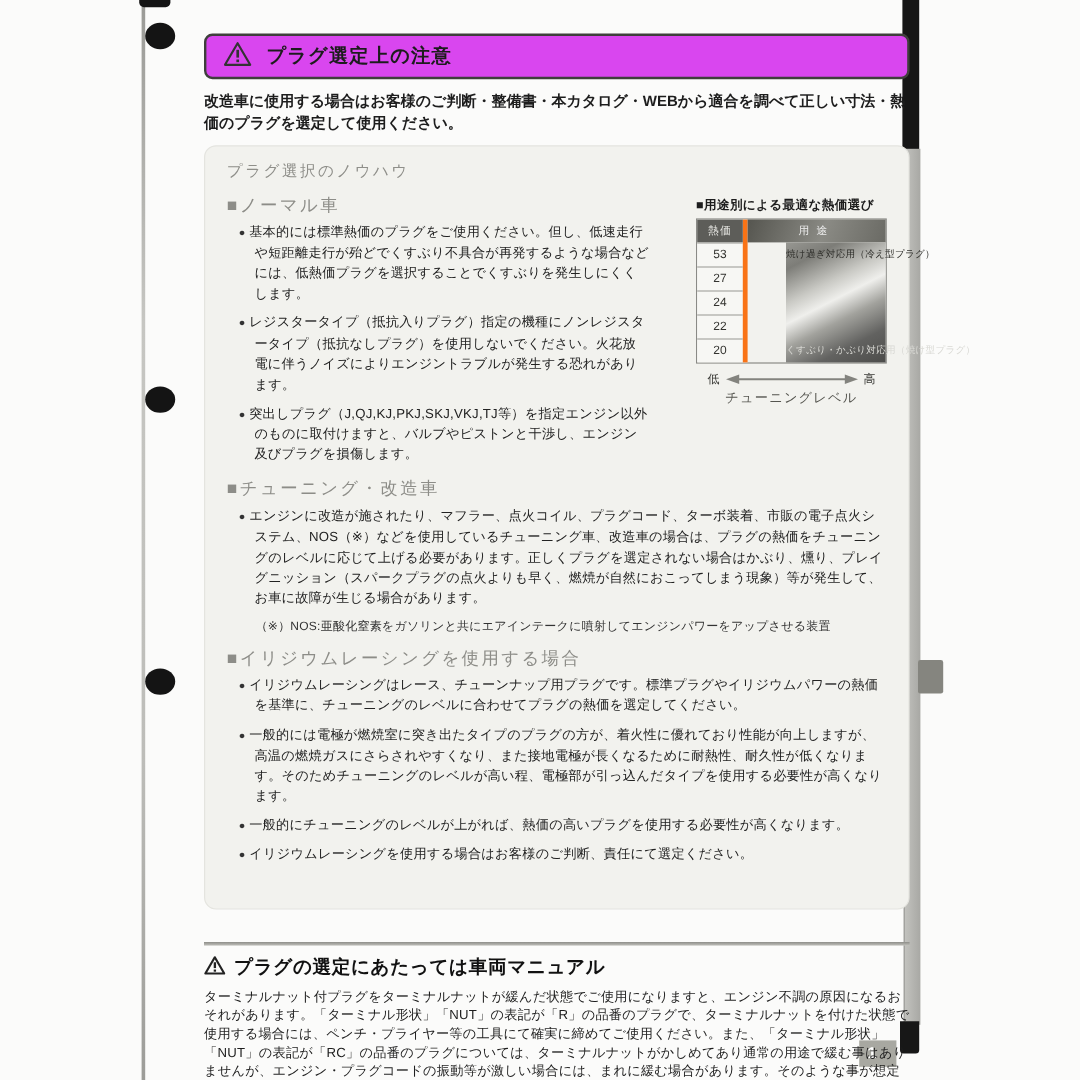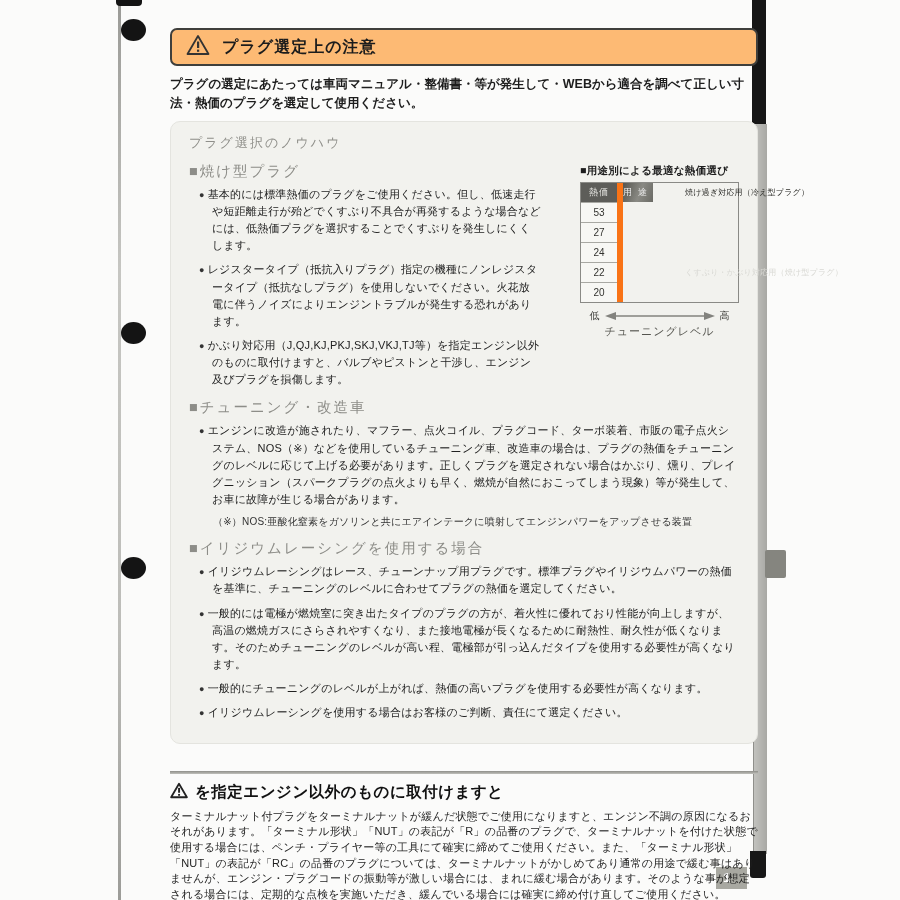--- a/index.html
+++ b/index.html
@@ -24,53 +24,53 @@
     background:linear-gradient(90deg,#c2c2be,#a8a8a4); border-left:1px solid #8f8f8b; }
   .right-blob { position:absolute; left:765px; top:550px; width:21px; height:28px; background:#85857f; border-radius:2px; }
   .right-black-bottom { position:absolute; left:750px; top:851px; width:16px; height:27px; background:#171717; border-radius:0 0 3px 3px; }
   .page-badge { position:absolute; left:716px; top:867px; width:31px; height:22px;
     background:#a8a8a1; color:#fff; font-weight:bold; font-size:13px; line-height:22px; padding-left:7px; }
 
   
   .content { position:absolute; left:170px; top:28px; width:588px; }
 
   .warn-box {
-    border:2px solid #3f3f3c; border-radius:7px; background:#fdba74;
+    border:2px solid #3f3f3c; border-radius:7px; background:#d946ef;
     height:38px; display:flex; align-items:center; gap:12px; padding:0 14px;
   }
   .warn-box .title { font-size:16px; font-weight:bold; color:#1c1c1c; letter-spacing:1px; }
   .warn-icon { flex:0 0 auto; display:inline-block; }
 
   .intro { margin-top:9px; font-size:12.5px; font-weight:bold; line-height:1.55; color:#1d1d1d; }
 
   
   .knowhow {
     margin-top:7px; background:#f2f2ee; border:1px solid #e4e4df; border-radius:10px;
-    padding:12px 18px 14px 18px; min-height:482px;
+    padding:12px 18px 28px 18px; min-height:482px;
   }
   .knowhow-title { font-size:13px; color:#8f8f8a; letter-spacing:2px; margin-bottom:6px; }
   .sec-head { font-size:14.5px; color:#8d8d88; letter-spacing:2px; margin:10px 0 4px 0; }
   ul.bullets { list-style:none; }
   ul.bullets li {
     font-size:11px; line-height:1.56; color:#222; letter-spacing:0.2px;
     padding-left:13px; text-indent:-13px; margin:5px 0 7px 10px;
   }
   ul.bullets li::before { content:"●"; font-size:9px; margin-right:3px; color:#333; }
   .note { font-size:10px; color:#333; margin:2px 0 6px 24px; letter-spacing:0.2px; }
   .sec-normal { position:relative; min-height:186px; }
   .sec-normal ul.bullets { width:352px; }
 
   
   .heat-block { position:absolute; right:0; top:2px; width:159px; }
   .heat-title { font-size:10.5px; font-weight:bold; color:#1d1d1d; margin-bottom:4px; letter-spacing:0.3px; }
   .heat-table { display:flex; border:1px solid #8a8a86; }
-  .ht-left { width:42px; border-right:6px solid #f97316; background:#f7f7f4; }
+  .ht-left { width:42px; border-right:4px solid #f97316; background:#f7f7f4; }
   .ht-h { height:19px; background:#5d5d59; color:#e8e8e4; font-size:9px; text-align:center; line-height:19px; letter-spacing:1px; }
   .ht-c { height:20px; font-size:10px; color:#33332f; text-align:center; line-height:20px; border-top:1px solid #a8a8a3; }
-  .ht-right { flex:1; display:flex; }
+  .ht-right { flex:1; display:flex; flex-direction:column; }
   .ht-h2 { height:19px; background:linear-gradient(110deg,#55554f,#8a8a84 55%,#6a6a64);
     color:#eee; font-size:9px; text-align:center; line-height:19px; letter-spacing:6px; }
   .ht-grad { position:relative; height:100px;
     background:linear-gradient(153deg,#979792 0%,#7d7d78 16%,#c9c9c4 36%,#efefec 48%,#a2a29d 62%,#626260 80%,#4c4c4a 100%);margin-left:32px; }
   .ht-top { position:absolute; top:0; left:0; right:0; height:20px; line-height:20px; text-align:center;
     font-size:8px; color:#2f2f2b; white-space:nowrap; letter-spacing:0.2px; }
   .ht-bottom { position:absolute; bottom:0; left:0; right:0; height:20px; line-height:20px; text-align:right;
     font-size:8px; color:#d9d9d4; white-space:nowrap; letter-spacing:0.2px; }
   .heat-axis { display:flex; align-items:center; justify-content:center; gap:4px; margin-top:6px; }
   .heat-axis span { font-size:10px; color:#3a3a36; }
@@ -102,31 +102,31 @@
     <span class="warn-icon">
       <svg width="24" height="22" viewBox="0 0 24 22">
         <path d="M12 2 L22.5 20 H1.5 Z" fill="none" stroke="#333" stroke-width="1.8" stroke-linejoin="round"></path>
         <rect x="11" y="7.5" width="2.2" height="6.5" fill="#333"></rect>
         <rect x="11" y="15.6" width="2.2" height="2.2" fill="#333"></rect>
       </svg>
     </span>
     <span class="title">プラグ選定上の注意</span>
   </div>
 
-  <div class="intro">プラグの選定にあたっては車両マニュアル・整備書・等が発生して・WEBから適合を調べて正しい寸法・熱価のプラグを選定して使用ください。</div>
+  <div class="intro">改造車に使用する場合はお客様のご判断・整備書・本カタログ・WEBから適合を調べて正しい寸法・熱価のプラグを選定して使用ください。</div>
 
   <div class="knowhow">
     <div class="knowhow-title">プラグ選択のノウハウ</div>
 
     <div class="sec-normal">
-      <div class="sec-head">■焼け型プラグ</div>
+      <div class="sec-head">■ノーマル車</div>
       <ul class="bullets">
         <li>基本的には標準熱価のプラグをご使用ください。但し、低速走行や短距離走行が殆どでくすぶり不具合が再発するような場合などには、低熱価プラグを選択することでくすぶりを発生しにくくします。</li>
         <li>レジスタータイプ（抵抗入りプラグ）指定の機種にノンレジスタータイプ（抵抗なしプラグ）を使用しないでください。火花放電に伴うノイズによりエンジントラブルが発生する恐れがあります。</li>
-        <li>かぶり対応用（J,QJ,KJ,PKJ,SKJ,VKJ,TJ等）を指定エンジン以外のものに取付けますと、バルブやピストンと干渉し、エンジン及びプラグを損傷します。</li>
+        <li>突出しプラグ（J,QJ,KJ,PKJ,SKJ,VKJ,TJ等）を指定エンジン以外のものに取付けますと、バルブやピストンと干渉し、エンジン及びプラグを損傷します。</li>
       </ul>
 
       <div class="heat-block">
         <div class="heat-title">■用途別による最適な熱価選び</div>
         <div class="heat-table">
           <div class="ht-left">
             <div class="ht-h">熱価</div>
             <div class="ht-c">53</div>
             <div class="ht-c">27</div>
             <div class="ht-c">24</div>
@@ -175,17 +175,17 @@
 
   <div class="divider"></div>
   <div class="t-head">
     <span class="warn-icon">
       <svg width="18" height="17" viewBox="0 0 24 22">
         <path d="M12 2 L22.5 20 H1.5 Z" fill="none" stroke="#222" stroke-width="2.4" stroke-linejoin="round"></path>
         <rect x="10.8" y="7.5" width="2.6" height="6.5" fill="#222"></rect>
         <rect x="10.8" y="15.6" width="2.6" height="2.4" fill="#222"></rect>
       </svg>
     </span>
-    <span class="title">を指定エンジン以外のものに取付けますと</span>
+    <span class="title">プラグの選定にあたっては車両マニュアル</span>
   </div>
   <div class="t-body">ターミナルナット付プラグをターミナルナットが緩んだ状態でご使用になりますと、エンジン不調の原因になるおそれがあります。「ターミナル形状」「NUT」の表記が「R」の品番のプラグで、ターミナルナットを付けた状態で使用する場合には、ペンチ・プライヤー等の工具にて確実に締めてご使用ください。また、「ターミナル形状」「NUT」の表記が「RC」の品番のプラグについては、ターミナルナットがかしめてあり通常の用途で緩む事はありませんが、エンジン・プラグコードの振動等が激しい場合には、まれに緩む場合があります。そのような事が想定される場合には、定期的な点検を実施いただき、緩んでいる場合には確実に締め付け直してご使用ください。</div>
 
 </div>
 
 </body></html>

